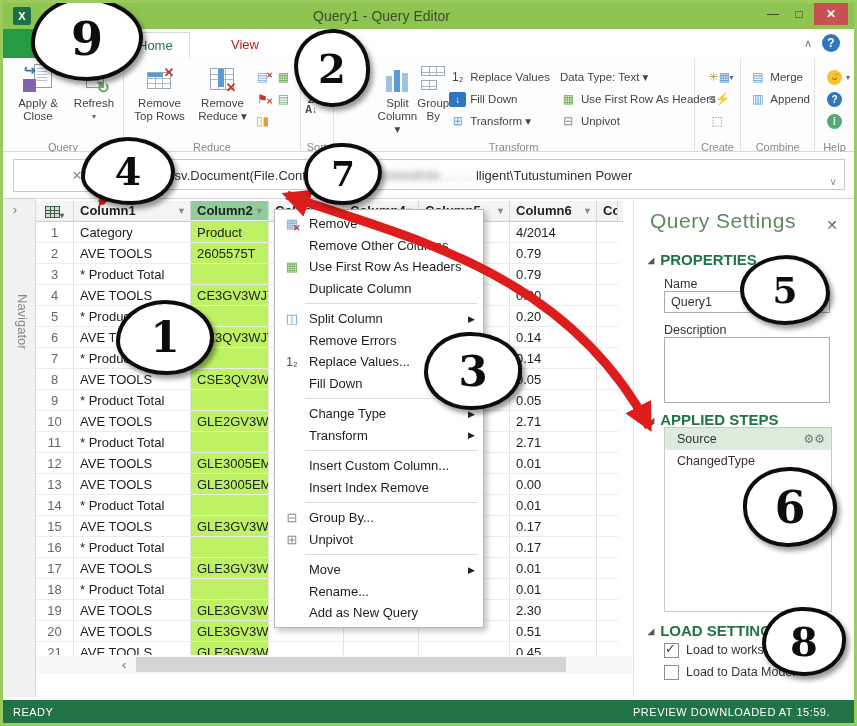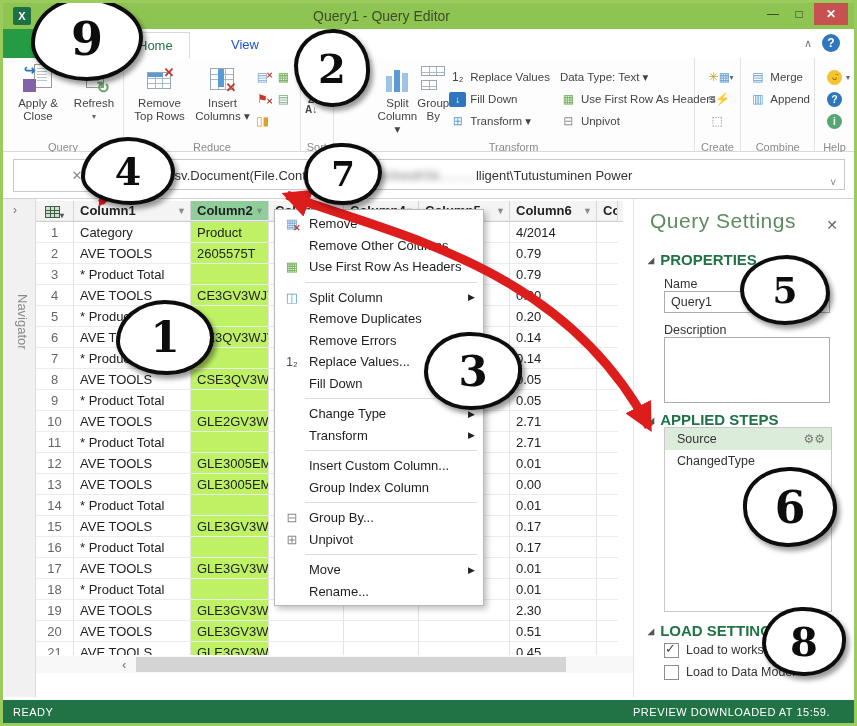--- a/index.html
+++ b/index.html
@@ -6,21 +6,21 @@
   #win{position:relative;width:857px;height:726px;background:#fff;border:3px solid #9bcb5c;box-sizing:border-box;overflow:hidden;}
   
   #titlebar{position:absolute;left:0;top:0;right:0;height:26px;background:#8dc452;display:flex;align-items:center;}
   #xlicon{position:absolute;left:10px;top:4px;width:18px;height:18px;background:#1d7044;color:#fff;font-size:11px;font-weight:bold;display:flex;align-items:center;justify-content:center;border-radius:2px;}
   #title{flex:1;text-align:center;color:#3c4d28;font-size:14px;}
   .winbtn{width:26px;height:20px;display:flex;align-items:center;justify-content:center;color:#2f3d1e;font-size:12px;margin-top:-4px;}
   #closebtn{width:34px;height:22px;background:#c75050;color:#fff;font-weight:bold;margin:0 6px 4px 2px;display:flex;align-items:center;justify-content:center;font-size:12px;}
   
   #tabrow{position:absolute;left:0;top:26px;right:0;height:29px;background:#fff;border-bottom:1px solid #d9d9d9;}
   #filetab{position:absolute;left:0;top:0;width:44px;height:29px;background:#259b44;}
-  .tab{position:absolute;top:3px;height:26px;line-height:26px;padding:0 16px;font-size:13px;color:#1d4ed8;}
+  .tab{position:absolute;top:3px;height:26px;line-height:26px;padding:0 16px;font-size:13px;color:#b91c1c;}
   #tab-home{left:118px;color:#217346;background:#fff;border:1px solid #d9d9d9;border-bottom:none;}
   #tab-view{left:212px;}
   #ribbon-collapse{position:absolute;right:42px;top:8px;color:#777;font-size:11px;}
   #tab-help{position:absolute;right:14px;top:5px;width:18px;height:18px;border-radius:50%;background:#2e77bc;color:#fff;font-size:12px;font-weight:bold;text-align:center;line-height:18px;}
   
   #ribbon{position:absolute;left:0;top:55px;right:0;height:93px;background:#fdfdfd;border-bottom:1px solid #d9d9d9;display:flex;}
   .rgroup{position:relative;height:100%;border-right:1px solid #e3e3e3;padding:4px 4px 0 4px;display:flex;align-items:flex-start;}
   .glabel{position:absolute;bottom:2px;left:0;right:0;text-align:center;font-size:11px;color:#8a8a8a;}
   .bigbtn{display:flex;flex-direction:column;align-items:center;width:62px;padding-top:2px;font-size:11.5px;color:#444;text-align:center;line-height:13px;}
   .bigbtn .bicon{width:30px;height:30px;margin-bottom:3px;position:relative;}
@@ -169,21 +169,21 @@
             <span class="redx" style="right:0;top:2px;font-size:13px;">✕</span>
           </span>
         <span>Remove Top Rows</span>
       </div>
       <div class="bigbtn" style="width:66px;">
         <span class="bicon">
             <span class="tblico" style="position:absolute;left:2px;top:4px;height:20px;"></span>
             <span class="bluecell" style="left:10px;top:5px;width:6px;height:18px;"></span>
             <span class="redx" style="right:1px;bottom:0;font-size:13px;">✕</span>
           </span>
-        <span>Insert Columns ▾</span>
+        <span>Remove Reduce ▾</span>
       </div>
       <div class="smallcol">
         <div class="smallbtn">
             <span class="sicon" style="color:#7da7d8;">▤<span class="redx" style="right:-2px;top:-2px;font-size:8px;">✕</span></span>
             <span class="sicon" style="color:#6aa84f;">▦</span>
           </div>
         <div class="smallbtn">
             <span class="sicon" style="color:#c0392b;">⚑<span class="redx" style="right:-2px;bottom:-2px;font-size:8px;">✕</span></span>
             <span class="sicon" style="color:#6fae7c;">▤</span>
           </div>
@@ -556,30 +556,30 @@
           <span class="micon mi-remove-columns-icon">▦</span>
           <span>Remove</span>
         </div>
         <div class="mitem">
           <span>Remove Other Columns</span>
         </div>
         <div class="mitem">
           <span class="micon mi-table-icon">▦</span>
           <span>Use First Row As Headers</span>
         </div>
+        <div class="mitem">
+          <span>Duplicate Column</span>
+        </div>
         <div class="msep"></div>
         <div class="mitem">
           <span class="micon mi-bars-icon">◫</span>
           <span>Split Column</span>
           <span class="marrow">▶</span>
         </div>
         <div class="mitem">
-          <span>Remove Duplicates</span>
-        </div>
-        <div class="mitem">
           <span>Remove Errors</span>
         </div>
         <div class="mitem">
           <span class="micon mi-replace-icon">1₂</span>
           <span>Replace Values...</span>
         </div>
         <div class="mitem">
           <span>Fill Down</span>
         </div>
         <div class="msep"></div>
@@ -589,38 +589,41 @@
         </div>
         <div class="mitem">
           <span>Transform</span>
           <span class="marrow">▶</span>
         </div>
         <div class="msep"></div>
         <div class="mitem">
           <span>Insert Custom Column...</span>
         </div>
         <div class="mitem">
-          <span>Group Index Column</span>
+          <span>Insert Index Remove</span>
         </div>
         <div class="msep"></div>
         <div class="mitem">
           <span class="micon mi-groupby-icon">⊟</span>
           <span>Group By...</span>
         </div>
         <div class="mitem">
           <span class="micon mi-unpivot-icon">⊞</span>
           <span>Unpivot</span>
         </div>
         <div class="msep"></div>
         <div class="mitem">
           <span>Move</span>
           <span class="marrow">▶</span>
         </div>
         <div class="mitem">
           <span>Rename...</span>
+        </div>
+        <div class="mitem">
+          <span>Add as New Query</span>
         </div>
       </div>
 
     <div id="pane">
       <div id="qs-title">Query Settings</div>
       <div id="qs-close">✕</div>
       <div class="sect" style="top:52px;">PROPERTIES</div>
       <div class="flabel" style="top:78px;">Name</div>
       <input class="finput" style="top: 92px; height: 22px;" value="Query1">
       <div class="flabel" style="top:124px;">Description</div>

